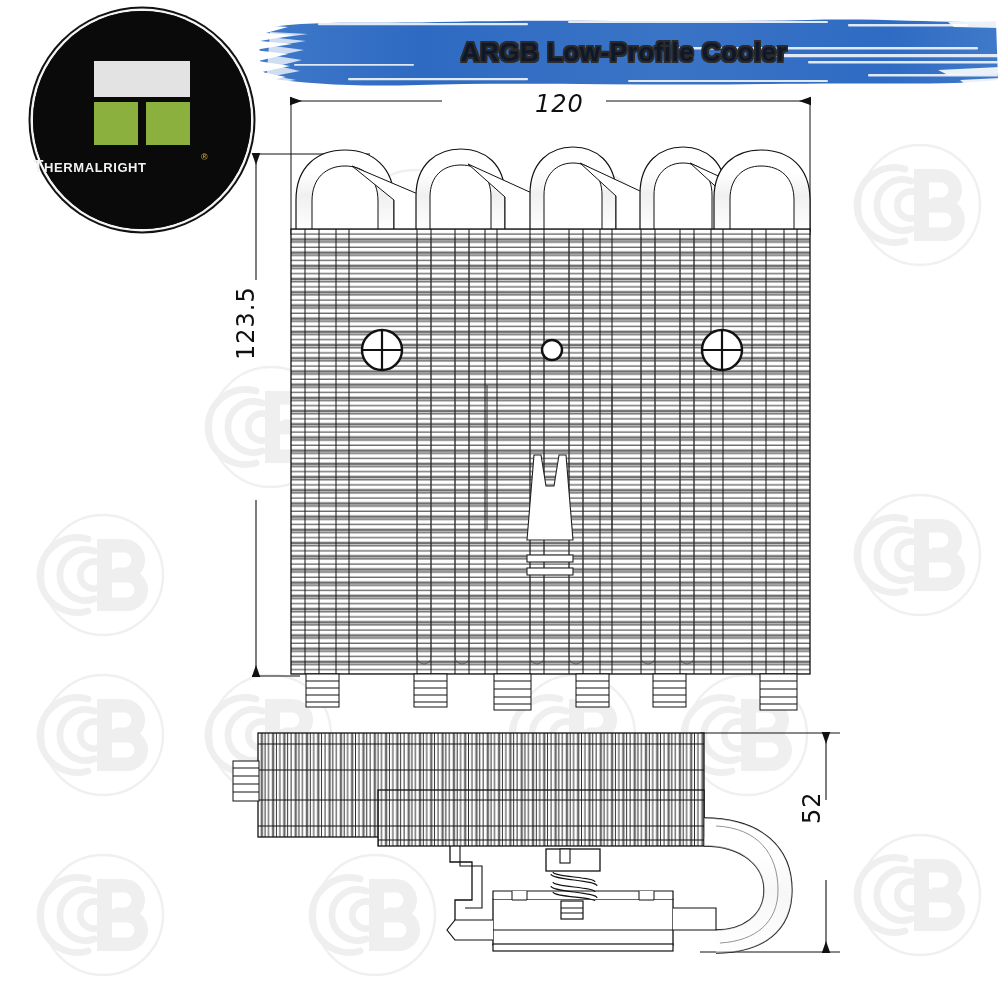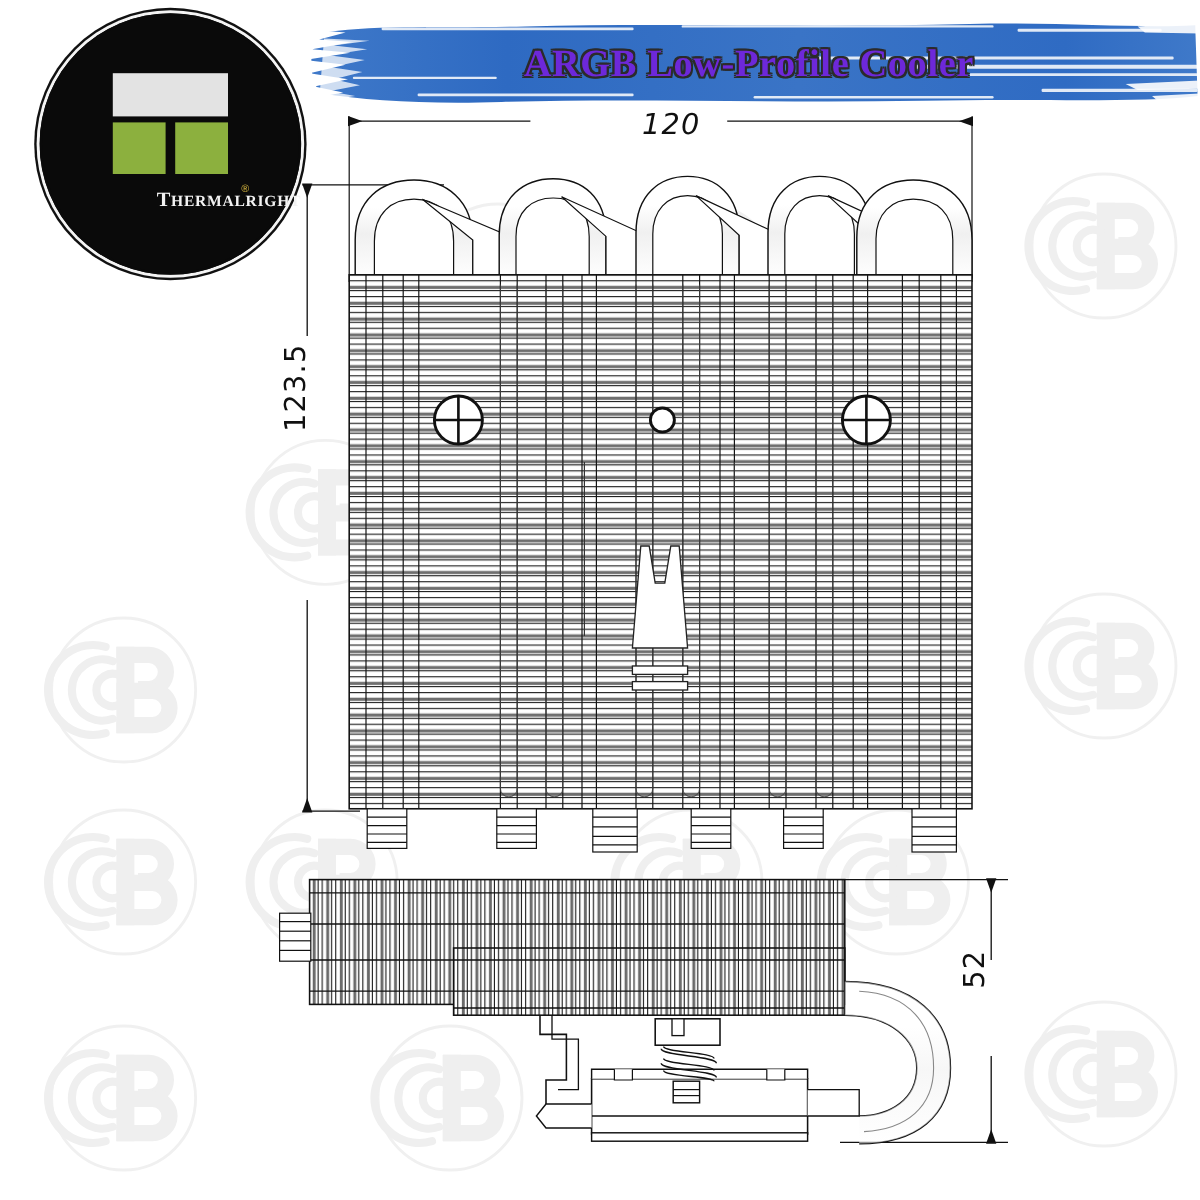--- a/index.html
+++ b/index.html
@@ -21,23 +21,23 @@
   .draw-layer svg{display:block;}
 
   
   .banner{
     position:absolute;left:248px;top:14px;width:752px;height:76px;z-index:5;
   }
   .banner-svg{position:absolute;left:0;top:0;width:752px;height:76px;}
   .banner-text{
     position:absolute;left:0;top:0;width:752px;height:76px;
     display:flex;align-items:center;justify-content:center;
-    font-size:32px;font-weight:bold;color:#6d28d9;
+    font-size:26px;font-weight:bold;color:#0f172a;
     letter-spacing:.5px;
-    font-family:Liberation Serif, serif;
+    font-family:Liberation Sans, sans-serif;
     text-shadow:
       -1.6px -1.6px 0 #2b2b2b,  1.6px -1.6px 0 #2b2b2b,
       -1.6px  1.6px 0 #2b2b2b,  1.6px  1.6px 0 #2b2b2b,
       -1.6px 0 0 #2b2b2b, 1.6px 0 0 #2b2b2b,
       0 -1.6px 0 #2b2b2b, 0 1.6px 0 #2b2b2b;
     white-space:nowrap;
     padding-bottom:2px;
   }
 
   
@@ -47,23 +47,23 @@
   .brand-disc{
     position:absolute;left:0;top:0;width:218px;height:218px;border-radius:50%;
     background:#0a0a0a;
     box-shadow:inset 0 0 0 2px #0a0a0a, 0 0 0 2.5px #f4f4f4, 0 0 0 4.5px #111;
   }
   .brand-mark{position:absolute;left:61px;top:50px;width:96px;height:84px;}
   .bm-top{position:absolute;left:0;top:0;width:96px;height:36px;background:#e3e3e3;}
   .bm-bl{position:absolute;left:0;top:41px;width:44px;height:43px;background:#8cb03e;}
   .bm-br{position:absolute;left:52px;top:41px;width:44px;height:43px;background:#8cb03e;}
   .brand-word{
-    position:absolute;left:0;top:146px;width:218px;text-align:right;
+    position:absolute;left:0;top:146px;width:218px;text-align:left;
     color:#f2f2f2;font-weight:bold;font-size:17px;letter-spacing:.6px;
-    font-family:Liberation Serif, serif;
+    font-family:Liberation Sans, sans-serif;
   }
   .brand-word .sm{font-size:13px;}
   .brand-reg{
     position:absolute;left:168px;top:141px;color:#b59a36;font-size:9px;font-weight:bold;
   }
 
   
   .dim{
     position:absolute;z-index:4;color:#101010;
     font-family:"DejaVu Sans","Liberation Sans",sans-serif;

